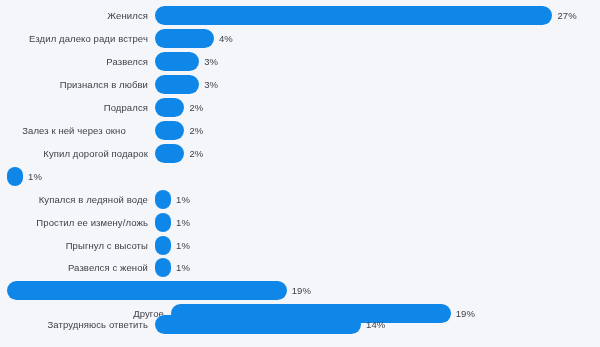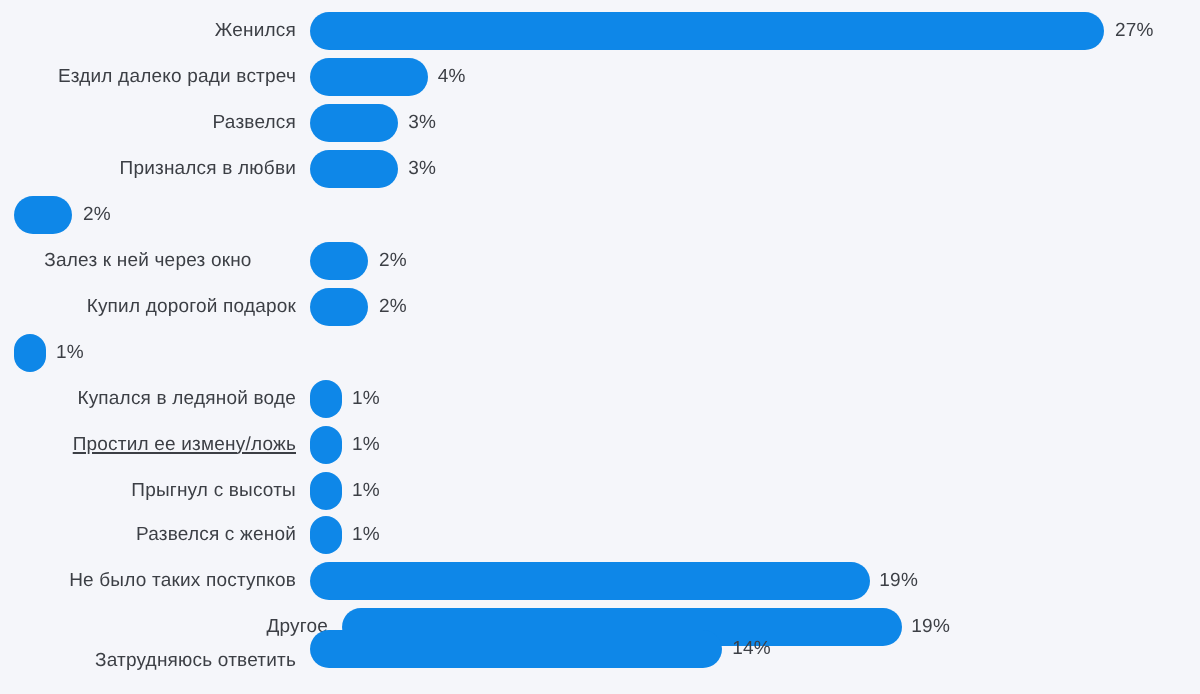--- a/index.html
+++ b/index.html
@@ -99,20 +99,21 @@
         </div>
       </div>
       <div class="row" style="top: 72.85px;">
         <div class="row-label" style="color: rgb(60, 63, 69);">Признался в любви</div>
         <div class="bar-area">
           <div class="bar" style="background: rgb(14, 135, 232); width: 44.16px;"></div>
           <div class="bar-value" style="color: rgb(60, 63, 69);">3%</div>
         </div>
       </div>
       <div class="row" style="top: 95.8px;">
+        <div class="row-label" style="color: rgb(60, 63, 69);">Подрался</div>
         <div class="bar-area">
           <div class="bar" style="background: rgb(14, 135, 232); width: 29.44px;"></div>
           <div class="bar-value" style="color: rgb(60, 63, 69);">2%</div>
         </div>
       </div>
       <div class="row" style="top: 118.75px;">
         <div class="row-label" style="color: rgb(60, 63, 69); text-align: center;">Залез к ней через окно</div>
         <div class="bar-area">
           <div class="bar" style="background: rgb(14, 135, 232); width: 29.44px;"></div>
           <div class="bar-value" style="color: rgb(60, 63, 69);">2%</div>
@@ -132,55 +133,54 @@
         </div>
       </div>
       <div class="row" style="top: 187.6px;">
         <div class="row-label" style="color: rgb(60, 63, 69);">Купался в ледяной воде</div>
         <div class="bar-area">
           <div class="bar" style="background: rgb(14, 135, 232); width: 16px;"></div>
           <div class="bar-value" style="color: rgb(60, 63, 69);">1%</div>
         </div>
       </div>
       <div class="row" style="top: 210.55px;">
-        <div class="row-label" style="color: rgb(60, 63, 69); text-decoration: underline;">Простил ее измену/ложь</div>
+        <div class="row-label" style="color: rgb(60, 63, 69);">Простил ее измену/ложь</div>
         <div class="bar-area">
           <div class="bar" style="background: rgb(14, 135, 232); width: 16px;"></div>
           <div class="bar-value" style="color: rgb(60, 63, 69);">1%</div>
         </div>
       </div>
       <div class="row" style="top: 233.5px;">
         <div class="row-label" style="color: rgb(60, 63, 69);">Прыгнул с высоты</div>
         <div class="bar-area">
           <div class="bar" style="background: rgb(14, 135, 232); width: 16px;"></div>
           <div class="bar-value" style="color: rgb(60, 63, 69);">1%</div>
         </div>
       </div>
       <div class="row" style="top: 256.45px;">
         <div class="row-label" style="color: rgb(60, 63, 69);">Развелся с женой</div>
         <div class="bar-area">
           <div class="bar" style="background: rgb(14, 135, 232); width: 16px;"></div>
           <div class="bar-value" style="color: rgb(60, 63, 69);">1%</div>
         </div>
       </div>
       <div class="row" style="top: 279.4px;">
-        <div class="row-label" style="color: rgb(60, 63, 69);">Не было таких поступков</div>
         <div class="bar-area">
           <div class="bar" style="background: rgb(14, 135, 232); width: 279.68px;"></div>
           <div class="bar-value" style="color: rgb(60, 63, 69);">19%</div>
         </div>
       </div>
       <div class="row" style="top: 302.35px;">
         <div class="row-label" style="color: rgb(60, 63, 69); padding-left: 16px;">Другое</div>
         <div class="bar-area">
           <div class="bar" style="background: rgb(14, 135, 232); width: 279.68px;"></div>
           <div class="bar-value" style="color: rgb(60, 63, 69);">19%</div>
         </div>
       </div>
-      <div class="row" style="top: 313px; align-items: flex-end;">
+      <div class="row" style="top: 313px;">
         <div class="row-label" style="color: rgb(60, 63, 69);">Затрудняюсь ответить</div>
         <div class="bar-area">
           <div class="bar" style="background: rgb(14, 135, 232); width: 206.08px;"></div>
           <div class="bar-value" style="color: rgb(60, 63, 69);">14%</div>
         </div>
       </div>
     </div>
 </div>
 
 </body></html>

